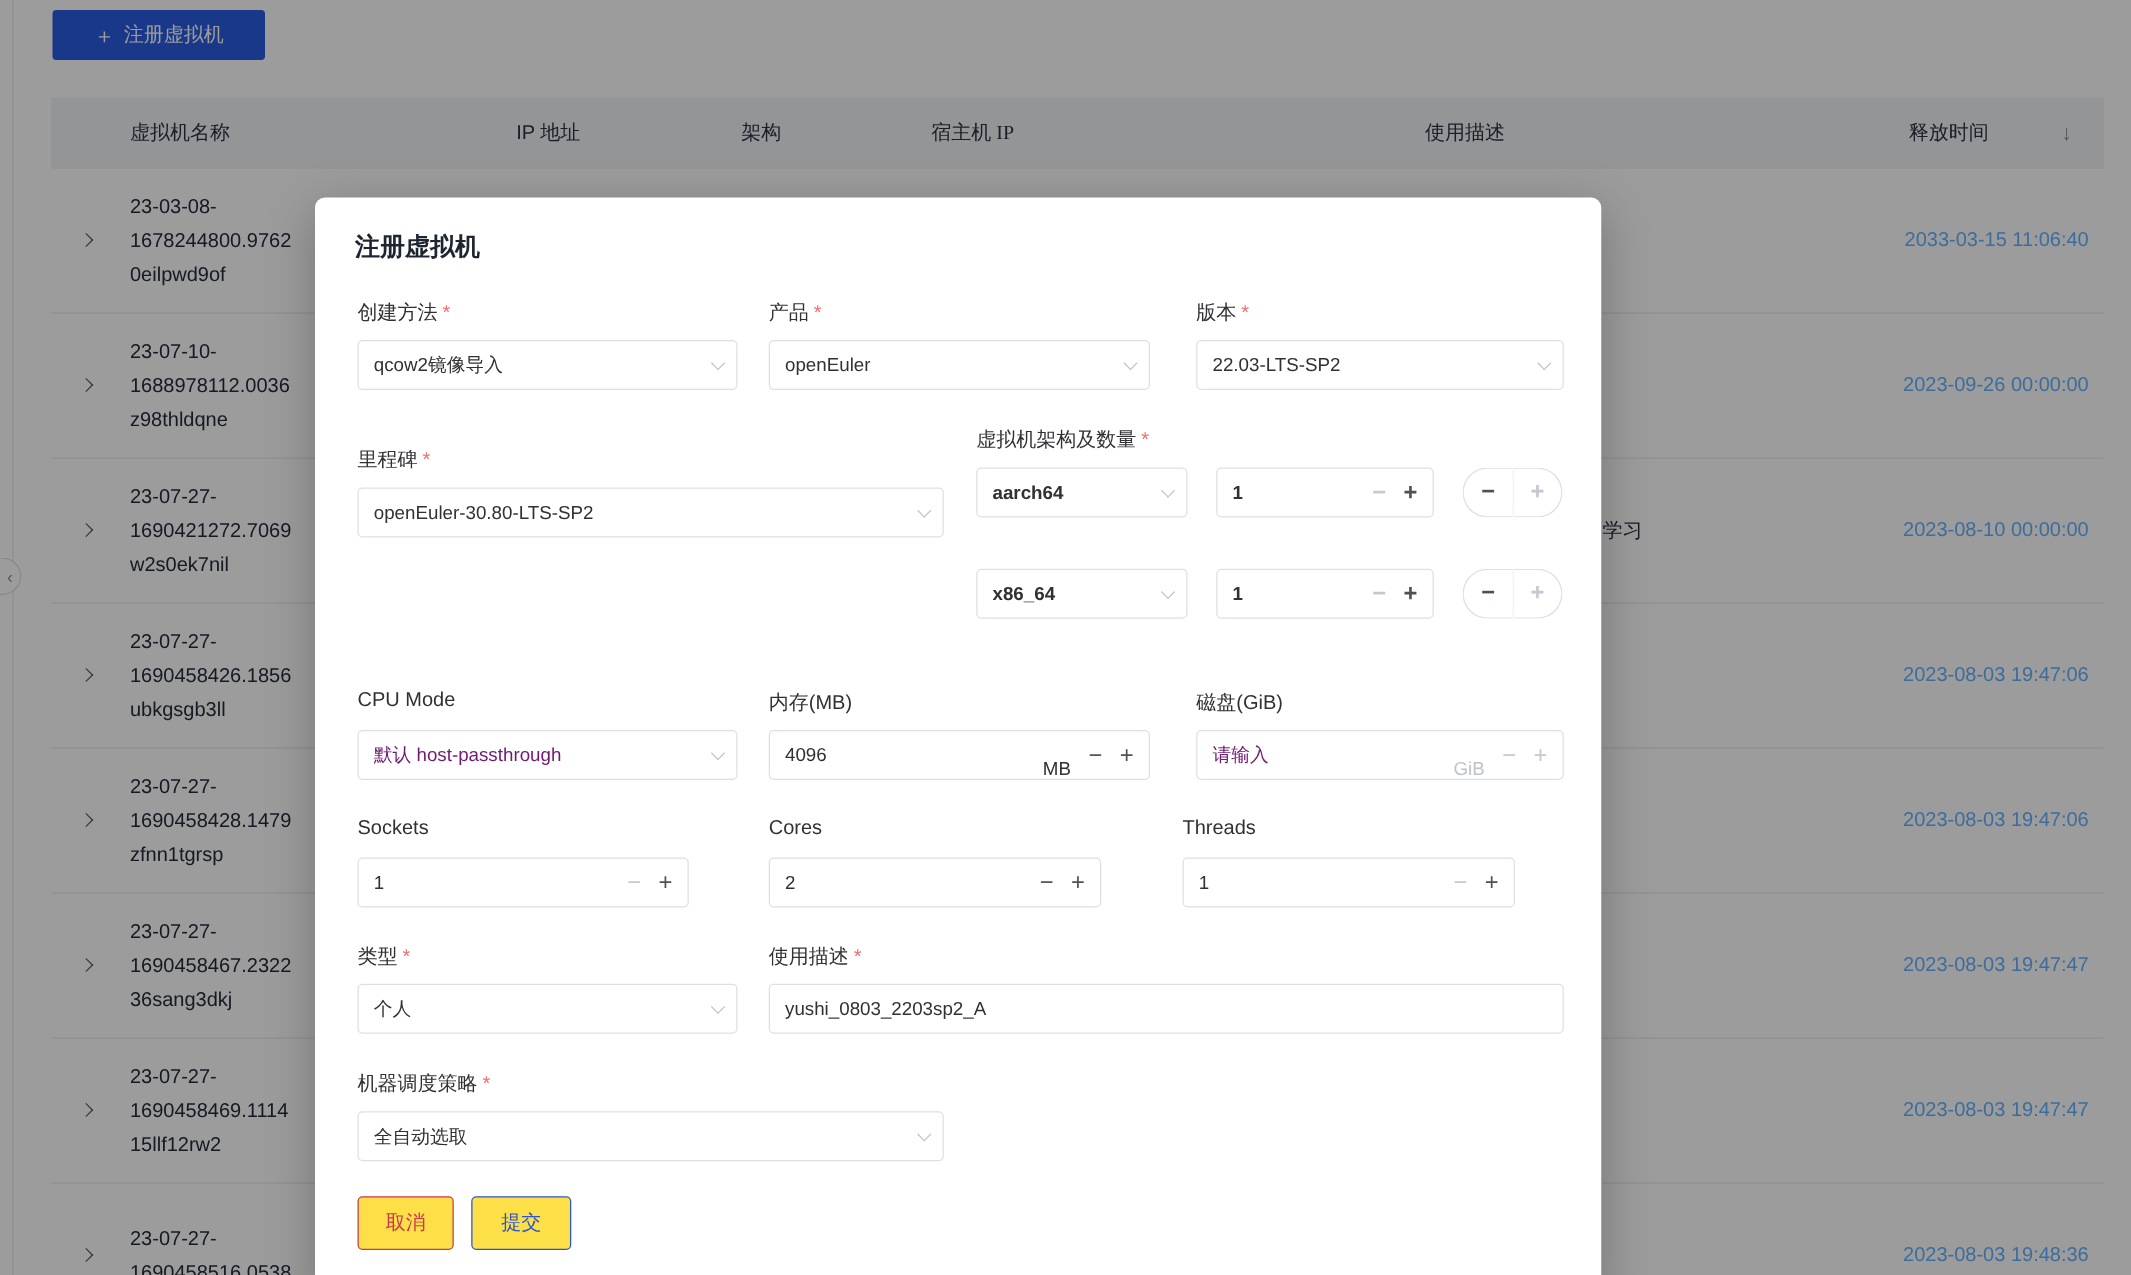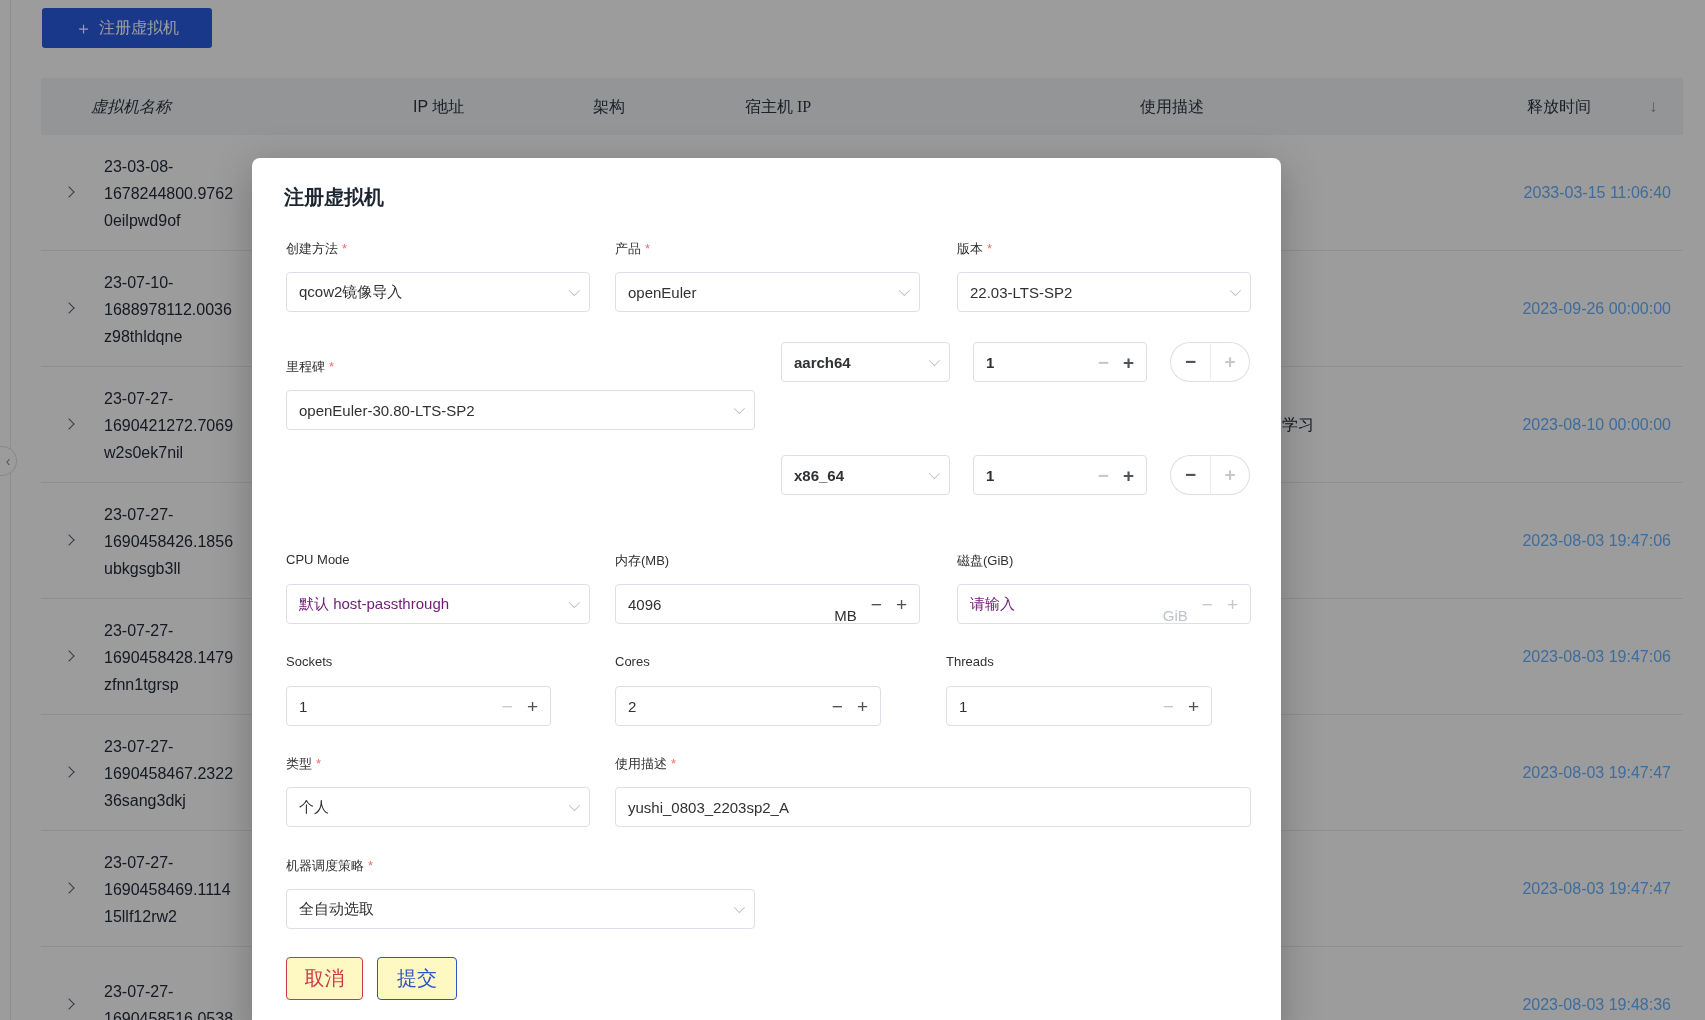--- a/index.html
+++ b/index.html
@@ -14,62 +14,62 @@
     display:flex; align-items:center; justify-content:center; color:#8a8e99; font-size:14px; cursor:pointer; }
   .btn-primary { position:absolute; left:42px; top:8px; width:170px; height:40px;
     background:var(--primary,#2b5ce0); color:#fff; border:none; border-radius:3px;
     font-size:16px; display:flex; align-items:center; justify-content:center; gap:7px; cursor:pointer;
     font-family:inherit; }
   .btn-primary .plus { font-size:17px; line-height:1; }
 
   .table { position:absolute; left:41px; top:78px; width:1642px; }
   .thead { position:relative; height:57px; background:#f2f3f5; }
   .th { position:absolute; top:0; line-height:57px; font-size:16px; color:#2c3442; }
-  .c0 { left:50px;font-style:italic; } .c1 { left:372px; } .c2 { left:552px; } .c3 { left:704px;font-family:Liberation Serif, serif; }
+  .c0 { left:63px; } .c1 { left:372px; } .c2 { left:552px; } .c3 { left:704px;font-family:Liberation Serif, serif; }
   .c4 { left:1099px; } .c5 { left:1486px; }
   .sort { position:absolute; left:1608px; top:0; line-height:57px; font-size:17px; color:#8a8e99; cursor:pointer; }
   .trow { position:relative; height:116px; border-bottom:1px solid #e8eaec; }
   .expand { position:absolute; left:22px; top:50px; width:16px; height:16px; cursor:pointer; }
   .chev-r { display:block; width:8px; height:8px; margin:3px 0 0 2px;
     border-top:1.6px solid #596070; border-right:1.6px solid #596070; transform:rotate(45deg); }
   .vmname { position:absolute; left:63px; top:50%; transform:translateY(-50%); width:190px;
     font-size:16px; line-height:27px; color:#252b3a; }
   .time { position:absolute; right:12px; top:50%; transform:translateY(-50%);
     color:var(--link,#66b1ff); font-size:16px; text-decoration:none; cursor:pointer; white-space:nowrap; }
   .desc-peek { position:absolute; left:1241px; top:50%; transform:translateY(-50%);
     font-size:16px; color:#252b3a; }
 
   
   .overlay { position:absolute; inset:0; background:rgba(0,0,0,0.39); z-index:10; }
   .modal { position:absolute; left:252px; top:158px; width:1029px; height:880px;
     background:#fff; border-radius:8px; box-shadow:0 10px 40px rgba(0,0,0,.25); z-index:20; }
   .m-title { position:absolute; left:32px; top:26px; font-size:20px; font-weight:600; color:#1d2531; }
 
   .fi { position:absolute; }
-  .flabel { height:20px; margin-bottom:12px; font-size:13px; color:#303133; }
+  .flabel { height:20px; margin-bottom:12px; font-size:16px; color:#303133; }
   .star { color:var(--required,#f56c6c); margin-left:4px; }
   .control { height:40px; border:1px solid #dcdfe6; border-radius:4px; background:#fff;
     display:flex; align-items:center; padding:0 12px; font-size:15px; color:#303133; cursor:pointer; }
   .select .sval { flex:1; white-space:nowrap; overflow:hidden; }
   .chev { width:8px; height:8px; border-right:1.5px solid #c0c4cc; border-bottom:1.5px solid #c0c4cc;
     transform:rotate(45deg) translateY(-2px); flex:none; }
   .ph { color:#701a75; }
   .nval { flex:1; }
   .nright { display:flex; align-items:center; gap:14px; flex:none; }
   .unit { font-size:15px; color:#303133;margin-top:22px; }
   .unit.dim { color:#bdc2cb; }
   .step { font-size:19px; line-height:1; color:#4d5158; cursor:pointer; user-select:none; }
   .step.dim { color:#c4c8d0; }
   .arch-line { display:flex; gap:23px;font-weight:bold; }
   .pill { display:flex; }
   .pill-btn { width:40px; height:40px; background:#fff; border:1px solid #dcdfe6;
     display:flex; align-items:center; justify-content:center; font-size:19px; cursor:pointer; }
   .pill-btn.minus { border-radius:20px 0 0 20px; border-right:none; color:#4d5158; }
   .pill-btn.plus { border-radius:0 20px 20px 0; border-left:1px solid #ebedf0; color:#c4c8d0; }
-  .m-btn { position:absolute; height:43px; background:#fef9c3; border-radius:4px; font-size:20px;
+  .m-btn { position:absolute; height:43px; background:#fde047; border-radius:4px; font-size:16px;
     font-family:inherit; cursor:pointer; }
   .btn-cancel { left:34px; top:799px; width:77px; border:1px solid var(--danger,#cd374b); color:var(--danger,#cd374b); }
   .btn-submit { left:125px; top:799px; width:80px; border:1px solid var(--submit,#2d55c8); color:var(--submit,#2d55c8); }
 </style>
 </head>
 <body>
 
 <div class="app">
   <div class="left-divider"></div>
   <div class="collapse-tab">
@@ -221,20 +221,21 @@
   </div>
 
   <div class="fi" style="left:34px;top:200px;width:469px">
     <div class="flabel"><span>里程碑</span><span class="star">*</span></div>
     <div class="control select">
       <span class="sval">openEuler-30.80-LTS-SP2</span>
       <i class="chev"></i>
     </div>
   </div>
   <div class="fi" style="left:529px;top:184px;width:470px">
+    <div class="flabel"><span>虚拟机架构及数量</span><span class="star">*</span></div>
     <div class="arch-line">
       <div class="control select" style="width:169px">
         <span class="sval">aarch64</span>
         <i class="chev"></i>
       </div>
       <div class="control" style="width:174px">
         <span class="nval">1</span>
         <span class="nright">
           <span class="step dim">−</span>
           <span class="step">+</span>

